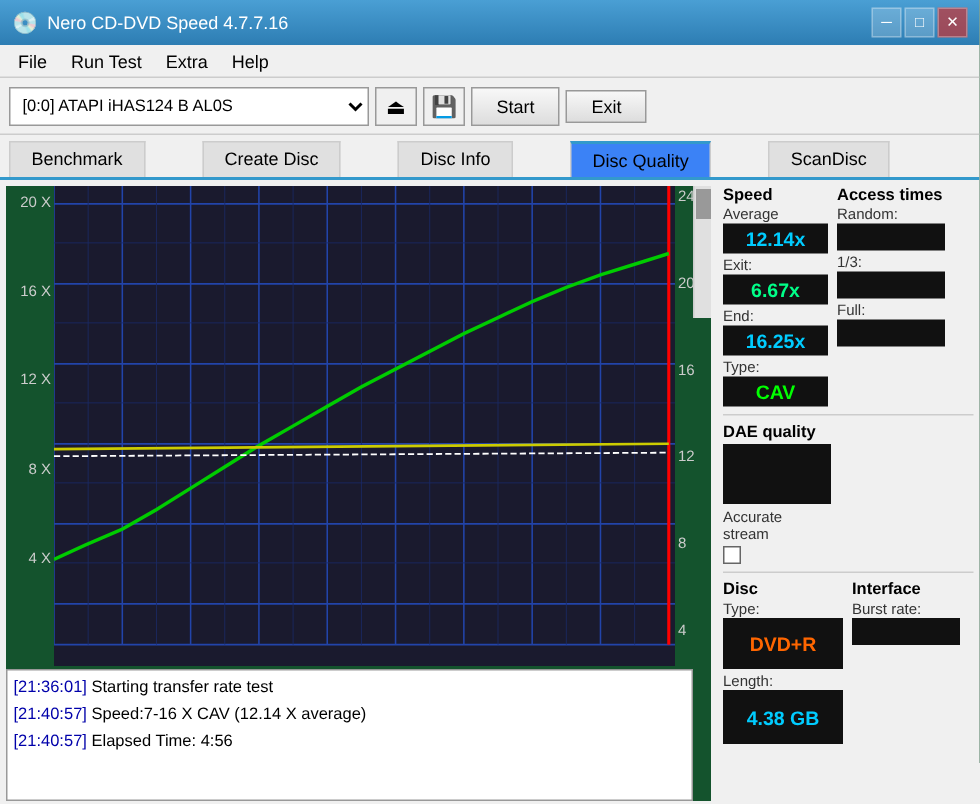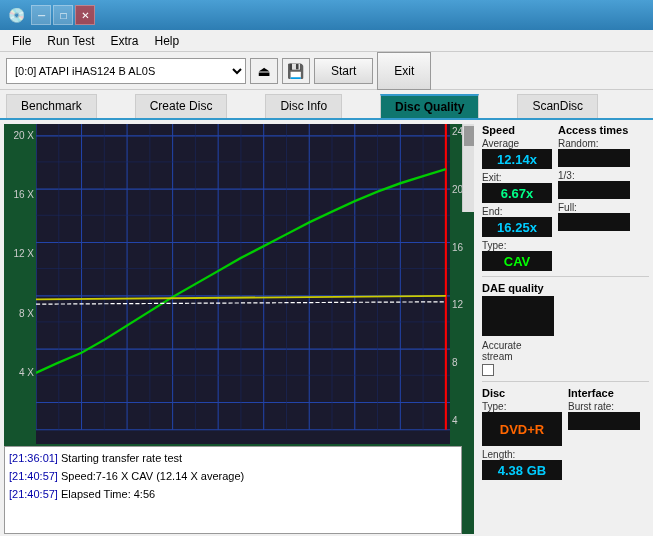--- a/index.html
+++ b/index.html
@@ -79,21 +79,21 @@
       border: 1px solid #999;
       padding: 3px 16px;
       height: 26px;
       cursor: pointer;
       font-size: 12px;
     }
     .exit-btn {
       background: linear-gradient(to bottom, #f8f8f8, #ddd);
       border: 1px solid #999;
       padding: 3px 16px;
-      height: 38px;
+      height: 22px;
       cursor: pointer;
       font-size: 12px;
     }
 
     
     #tabs {
       display: flex;
       background: #f0f0f0;
       border-bottom: 2px solid #3399cc;
       padding-top: 4px;
@@ -103,23 +103,23 @@
     .tab {
       padding: 4px 14px;
       border: 1px solid #ccc;
       border-bottom: none;
       background: #e0e0e0;
       cursor: pointer;
       font-size: 12px;
       margin-right: 2px;
     }
     .tab.active {
-      background: #0f766e;
+      background: #3b82f6;
       border-top: 2px solid #3399cc;
-      font-weight: bold;
+      font-weight: normal;
     }
 
     
     #content {
       display: flex;
       height: calc(536px - 30px - 22px - 38px - 28px);
       background: #f0f0f0;
     }
 
     
@@ -208,21 +208,21 @@
       height: 34px;
       display: flex; align-items: center; justify-content: center;
     }
     .length-box {
       background: #111;
       color: #00ccff;
       font-size: 13px;
       font-weight: bold;
       text-align: center;
       width: 80px;
-      height: 20px;
+      height: 36px;
       display: flex; align-items: center; justify-content: center;
     }
 
     .scrollbar-mock {
       position: absolute;
       right: 0; top: 0; bottom: 0;
       width: 12px;
       background: #e0e0e0;
       border-left: 1px solid #ccc;
     }
@@ -236,20 +236,21 @@
     .divider {
       border-top: 1px solid #ccc;
       margin: 3px 0;
     }
   </style>
 </head>
 <body>
 
 <div id="titlebar">
   <span style="margin-right:6px; font-size:14px;">💿</span>
+  <span class="title">Nero CD-DVD Speed 4.7.7.16</span>
   <div class="win-controls">
     <div class="win-btn">─</div>
     <div class="win-btn">□</div>
     <div class="win-btn close">✕</div>
   </div>
 </div>
 
 <div id="menubar">
   <span class="menu-item">File</span>
   <span class="menu-item">Run Test</span>

